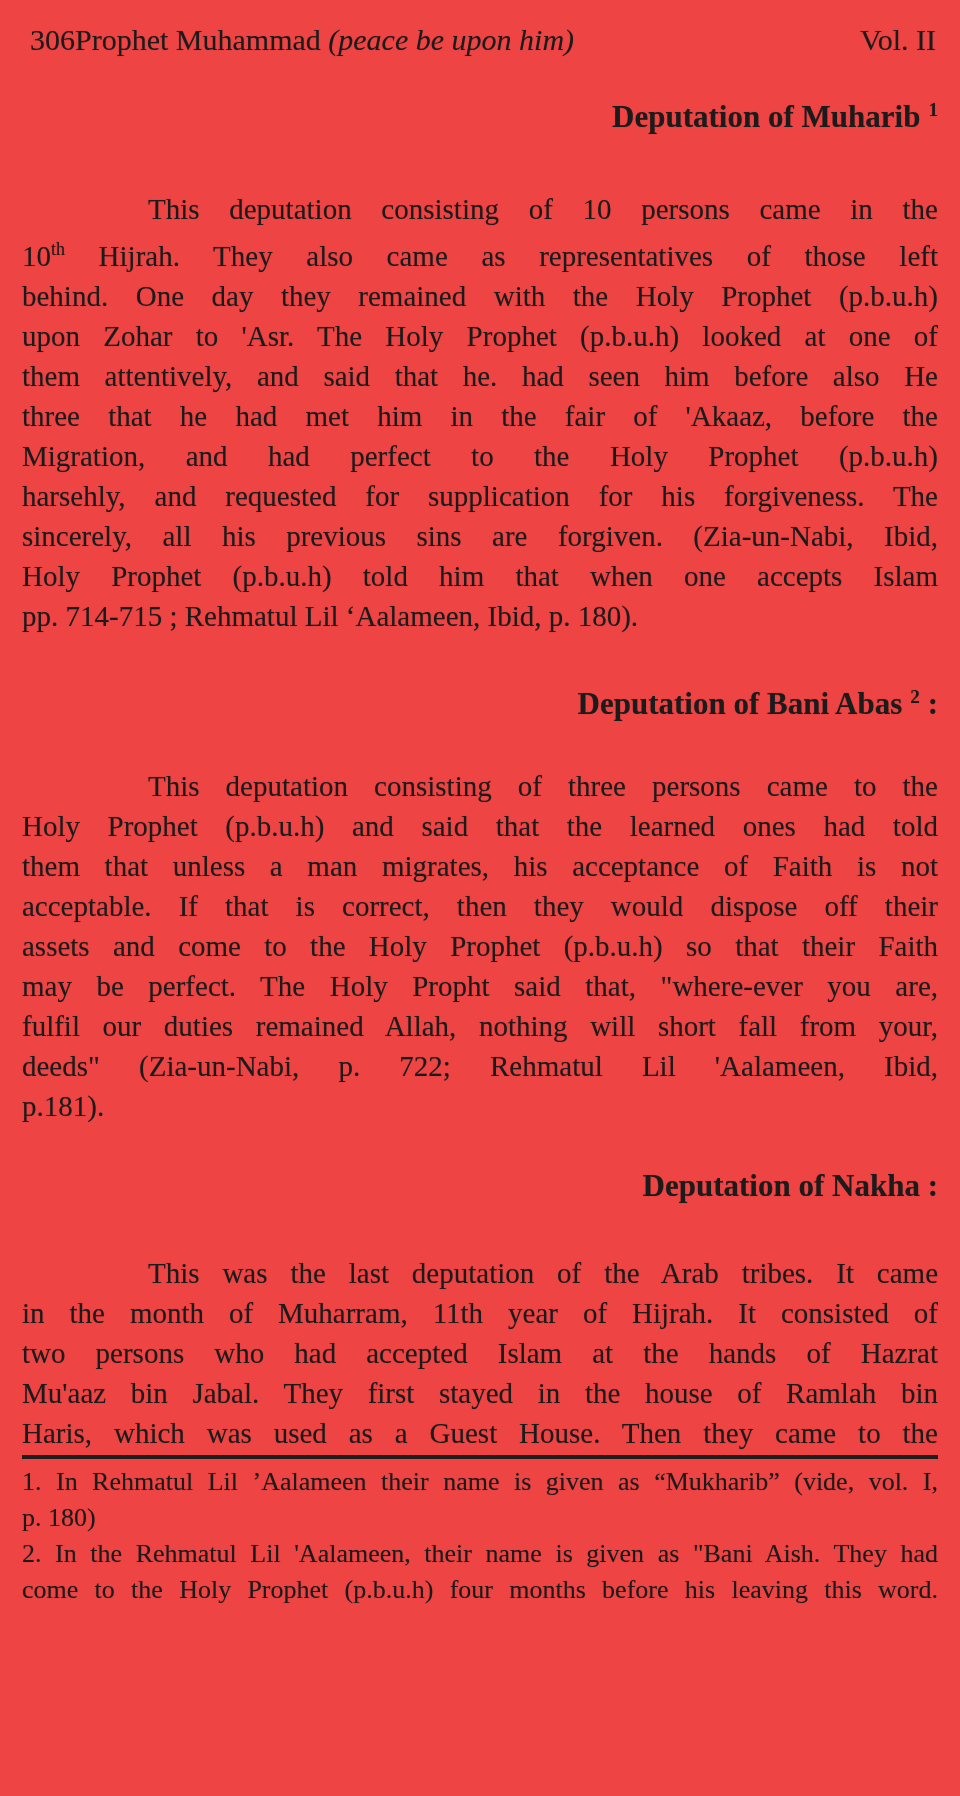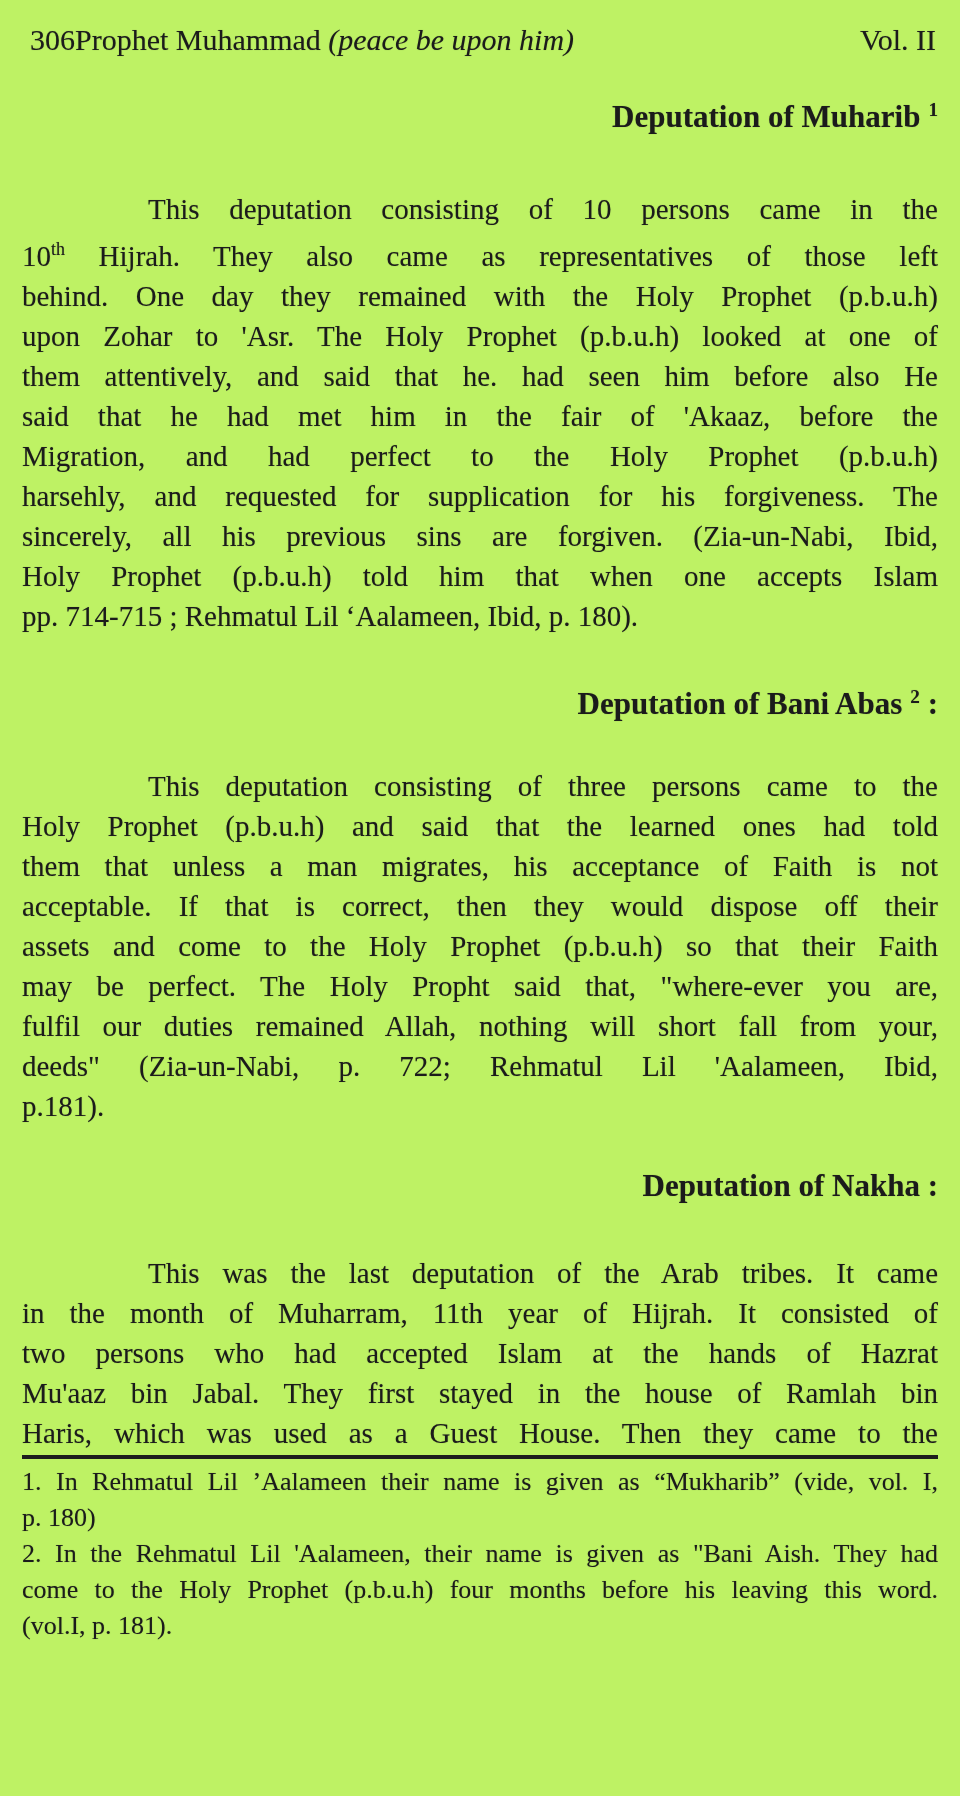--- a/index.html
+++ b/index.html
@@ -2,21 +2,21 @@
 <html><head>
 <meta charset="utf-8">
 <style>
   html, body { margin: 0; padding: 0; }
   .page {
     position: relative;
     width: 960px;
     height: 1796px;
     box-sizing: border-box;
     padding: 20px 22px 0 22px;
-    background: #bef264;
+    background: #ef4444;
     color: #1b1b1b;
     font-family: "Liberation Serif", "DejaVu Serif", serif;
     text-shadow: 0 0 1px rgba(30,30,30,0.35);
     overflow: hidden;
   }
   .header {
     display: flex;
     justify-content: space-between;
     align-items: baseline;
     font-size: 30px;
@@ -76,21 +76,21 @@
   </div>
 
   <h2 class="heading mt-h1"><span>Deputation of Muharib</span><sup class="hsup">1</sup></h2>
 
   <div class="para mt-p1">
     <div class="ln ind">This deputation consisting of 10 persons came in the</div>
     <div class="ln"><span>10</span><sup class="tsup">th</sup><span> Hijrah. They also came as representatives of those left</span></div>
     <div class="ln">behind. One day they remained with the Holy Prophet (p.b.u.h)</div>
     <div class="ln">upon Zohar to 'Asr. The Holy Prophet (p.b.u.h) looked at one of</div>
     <div class="ln">them attentively, and said that he. had seen him before also He</div>
-    <div class="ln">said that he had met him in the fair of 'Akaaz, before the</div>
+    <div class="ln">three that he had met him in the fair of 'Akaaz, before the</div>
     <div class="ln">Migration, and had perfect to the Holy Prophet (p.b.u.h)</div>
     <div class="ln">harsehly, and requested for supplication for his forgiveness. The</div>
     <div class="ln">sincerely, all his previous sins are forgiven. (Zia-un-Nabi, Ibid,</div>
     <div class="ln">Holy Prophet (p.b.u.h) told him that when one accepts Islam</div>
     <div class="ln last">pp. 714-715 ; Rehmatul Lil ‘Aalameen, Ibid, p. 180).</div>
   </div>
 
   <h2 class="heading mt-h2"><span>Deputation of Bani Abas</span><sup class="hsup">2</sup><span> :</span></h2>
 
   <div class="para mt-p2">
@@ -115,16 +115,15 @@
     <div class="ln">Haris, which was used as a Guest  House. Then they came to  the</div>
   </div>
 
   <div class="fnrule"></div>
 
   <div class="footnotes">
     <div class="fn">1. In Rehmatul Lil ’Aalameen their name is given as “Mukharib” (vide, vol. I,</div>
     <div class="fn last">p. 180)</div>
     <div class="fn">2. In the Rehmatul Lil 'Aalameen, their name  is given as "Bani Aish. They had</div>
     <div class="fn">come to the Holy Prophet (p.b.u.h) four months before his leaving this word.</div>
-    <div class="fn last">(vol.I, p. 181).</div>
   </div>
 
 </div>
 
 </body></html>

